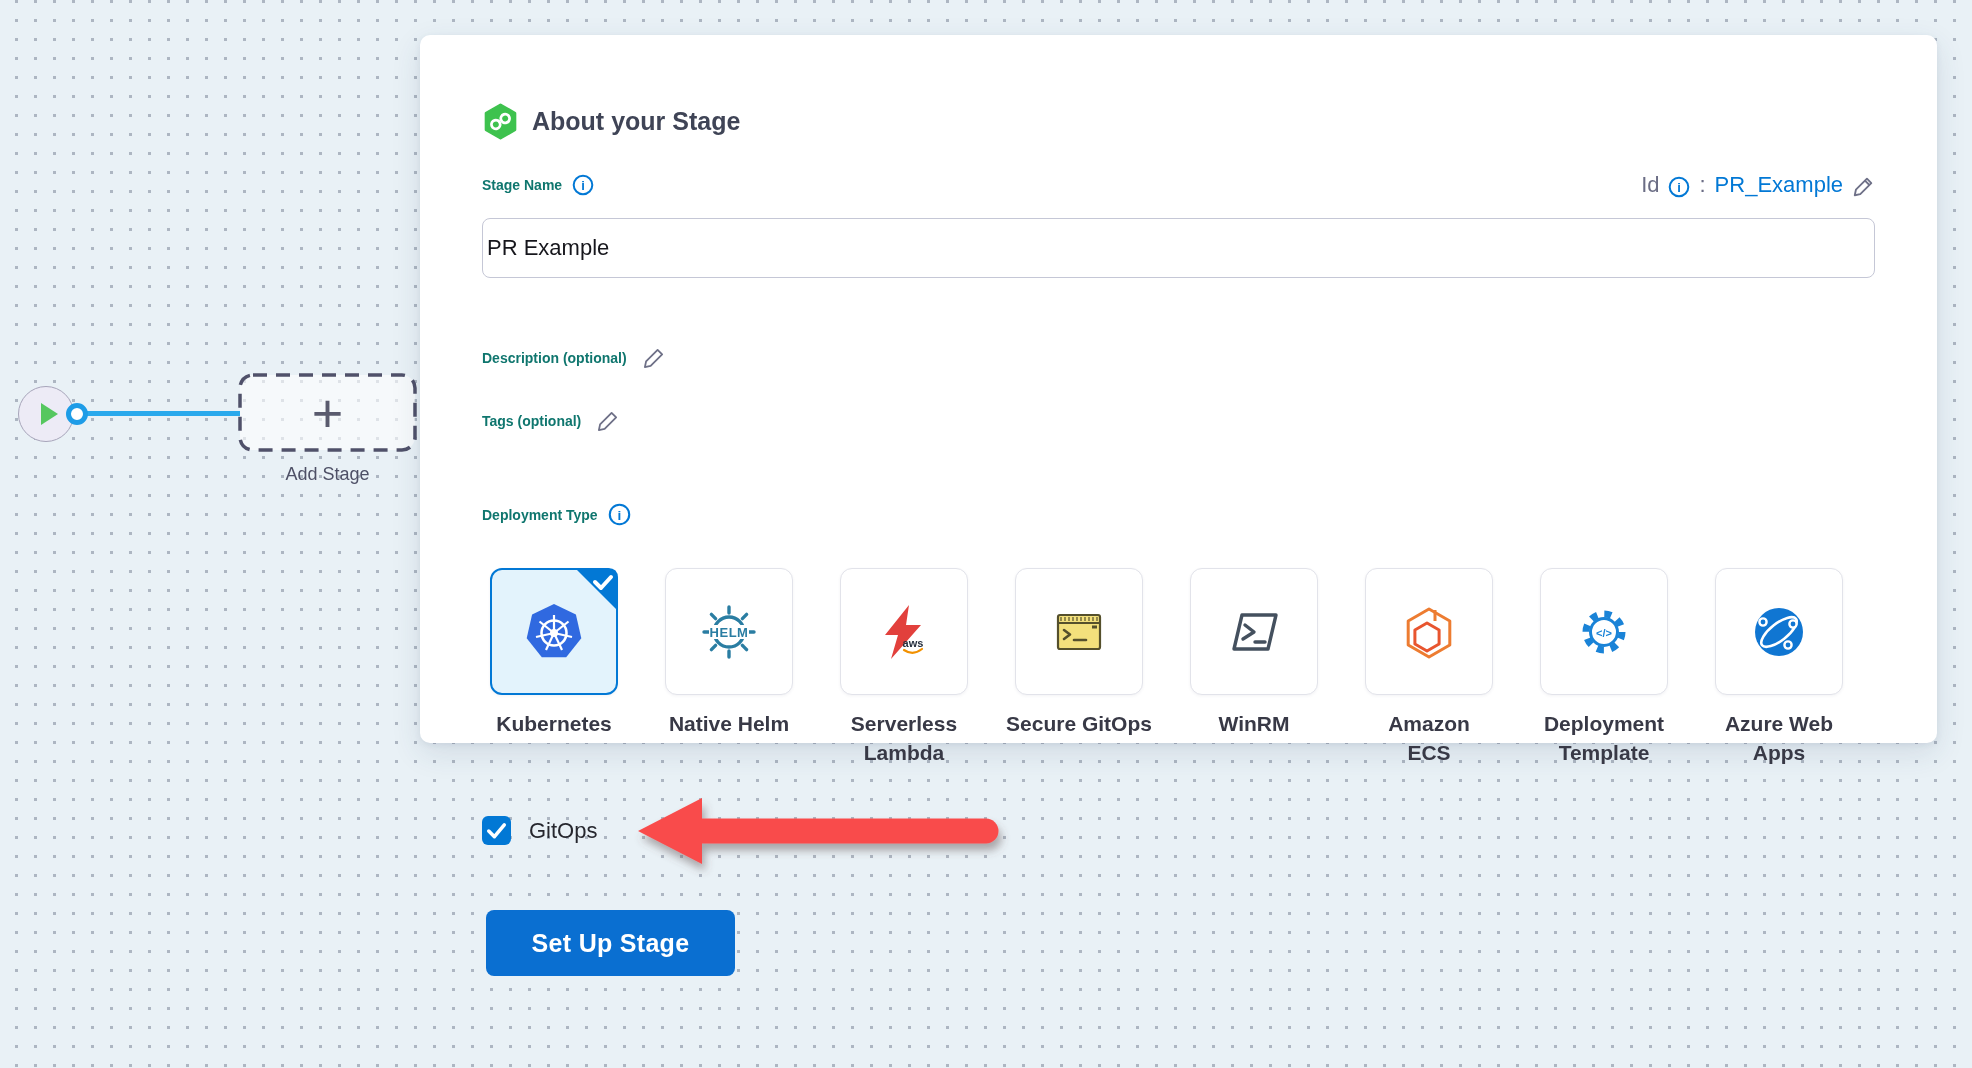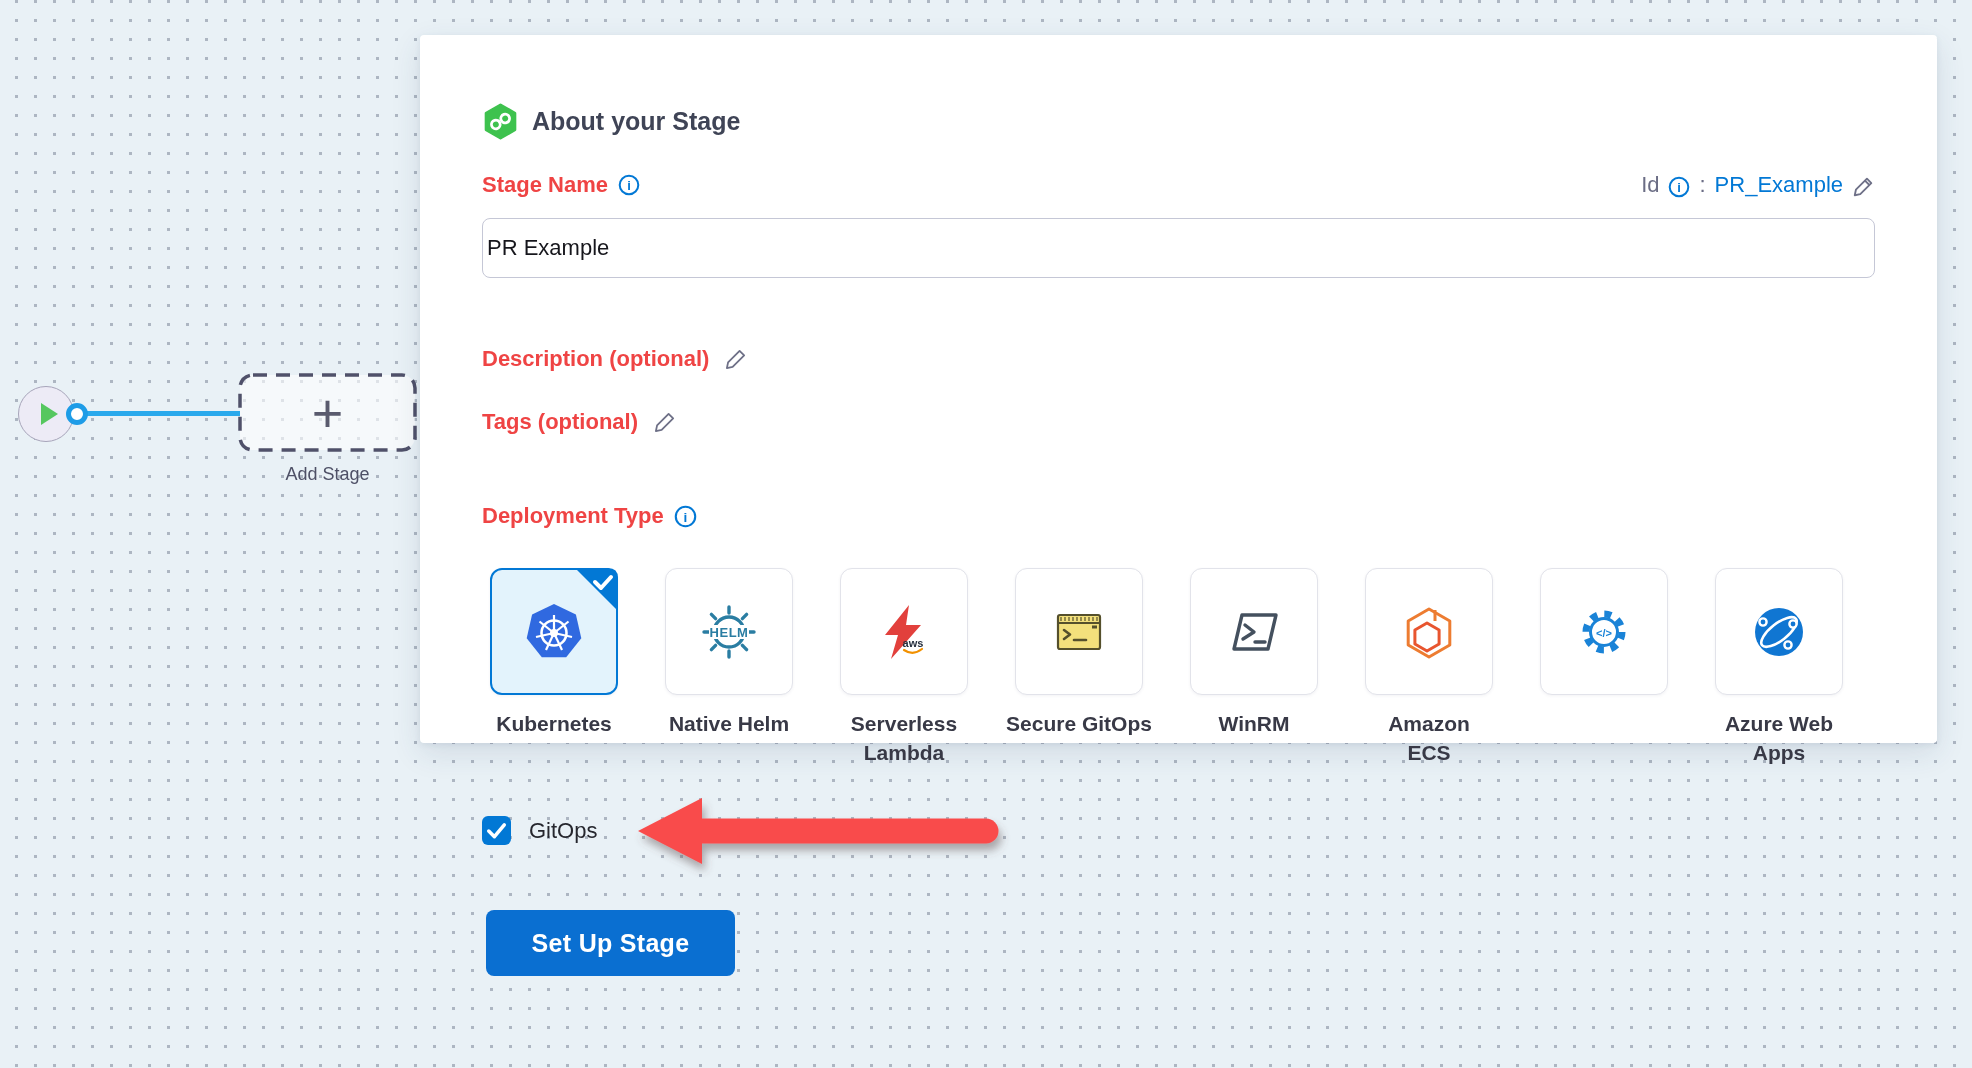--- a/index.html
+++ b/index.html
@@ -21,25 +21,25 @@
     border:5px solid #1e9ce7; background:#fff; border-radius:50%; }
   .add-box { position:absolute; left:238px; top:373px; width:179px; height:79px; cursor:pointer; }
   .add-box .plus-sign { position:absolute; left:0; top:0; width:100%; height:100%;
     display:flex; align-items:center; justify-content:center;
     font-size:54px; font-weight:300; color:#5a5b6e; line-height:1; }
   .add-label { position:absolute; left:238px; top:464px; width:179px; text-align:center;
     font-size:18px; color:#4e5066; }
   .arrow { position:absolute; left:634px; top:791px; z-index:6; }
   
   .panel { position:absolute; left:420px; top:35px; width:1517px; height:708px;
-    background:#fff; border-radius:4px;
+    background:#fff; border-radius:10px;
     box-shadow:0 10px 30px rgba(45,65,100,.12), 0 2px 6px rgba(45,65,100,.08); }
   .header { position:absolute; left:62px; top:68px; display:flex; align-items:center; gap:13px; }
   .header-title { font-size:25px; font-weight:700; color:#3f4456; }
-  .row-label { font-size:22px; font-weight:700; color:#ef4444; }
+  .row-label { font-size:14px; font-weight:700; color:#0f766e; }
   .stage-name-row { position:absolute; left:62px; top:137px; width:1393px;
     display:flex; align-items:center; gap:10px; }
   .id-group { margin-left:auto; display:flex; align-items:flex-end; gap:9px; font-size:22px; }
   .id-label { color:#6b6d85; }
   .id-sep { color:#6b6d85; }
   .id-value { color:#0278d5; cursor:pointer; }
   .name-input { position:absolute; left:62px; top:183px; width:1393px; height:60px;
     border:1px solid #c5c7d6; border-radius:8px; padding:0 4px;
     font-family:inherit; font-size:22px; color:#16161c; background:#fff; outline:none; }
   .meta-row { position:absolute; left:62px; display:flex; align-items:center; gap:15px; }
@@ -264,20 +264,22 @@
       </div>
 
       <div class="card-cell">
         <div class="card">
           <svg width="64" height="64" viewBox="0 0 64 64">
             <circle cx="32" cy="32" r="18" fill="none" stroke="#1a83d7" stroke-width="7" stroke-dasharray="7 7.1"></circle>
             <circle cx="32" cy="32" r="13.5" fill="#ffffff" stroke="#1a83d7" stroke-width="3"></circle>
             <text x="32" y="36.5" text-anchor="middle" font-size="11" font-weight="bold" fill="#1a83d7">&lt;/&gt;</text>
           </svg>
         </div>
+        <div class="card-label">Deployment
+Template</div>
       </div>
 
       <div class="card-cell">
         <div class="card">
           <svg width="64" height="64" viewBox="0 0 64 64">
             <circle cx="32" cy="32" r="24" fill="#1076d2"></circle>
             <ellipse cx="32" cy="32" rx="21.5" ry="8.5" fill="none" stroke="#ffffff" stroke-width="2.6" transform="rotate(-38 32 32)"></ellipse>
             <circle cx="16" cy="22" r="3.6" fill="#1076d2" stroke="#ffffff" stroke-width="2.4"></circle>
             <circle cx="46" cy="24" r="3.6" fill="#1076d2" stroke="#ffffff" stroke-width="2.4"></circle>
             <circle cx="41" cy="45" r="3.6" fill="#1076d2" stroke="#ffffff" stroke-width="2.4"></circle>

